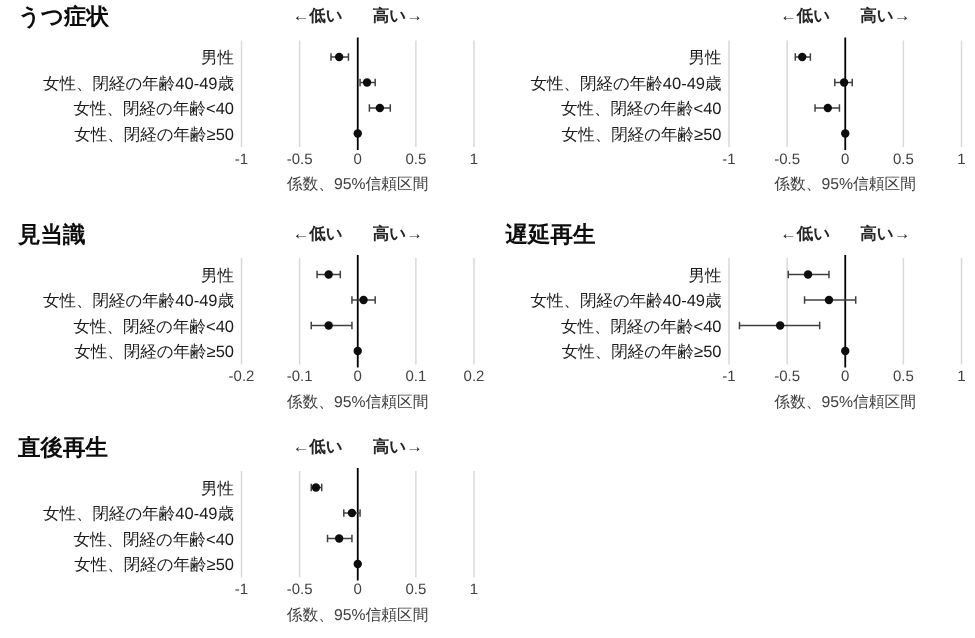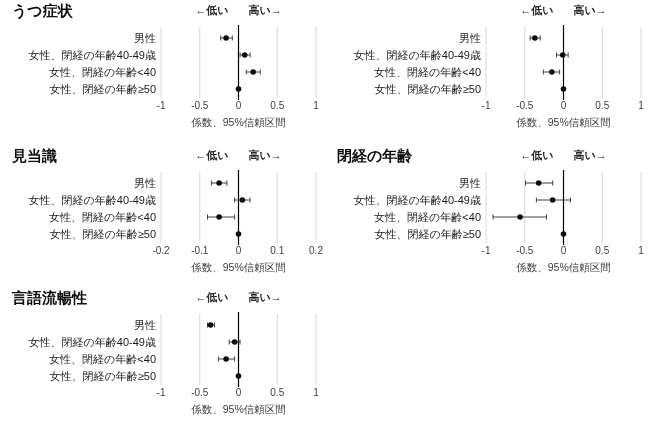--- a/index.html
+++ b/index.html
@@ -151,21 +151,21 @@
       <line x1="211.375" x2="211.375" y1="52.5" y2="57.5" stroke="#404040" stroke-width="1"></line>
       <line x1="245.47500000000002" x2="245.47500000000002" y1="52.5" y2="57.5" stroke="#404040" stroke-width="1"></line>
       <circle cx="227.65" cy="55" r="2.8" fill="#0d0d0d"></circle>
       <line x1="167.975" x2="221.45" y1="72" y2="72" stroke="#404040" stroke-width="1"></line>
       <line x1="167.975" x2="167.975" y1="69.5" y2="74.5" stroke="#404040" stroke-width="1"></line>
       <line x1="221.45" x2="221.45" y1="69.5" y2="74.5" stroke="#404040" stroke-width="1"></line>
       <circle cx="195.1" cy="72" r="2.8" fill="#0d0d0d"></circle>
       <circle cx="238.5" cy="89" r="2.8" fill="#0d0d0d"></circle>
       <text x="238.5" y="126" text-anchor="middle" font-size="10.5px" fill="#404040">係数、95%信頼区間</text>
     </svg>
-  <div class="panel-title">閉経の年齢</div>
+  <div class="panel-title">遅延再生</div>
 </div>
 
 <div class="panel" style="left:0;top:287px;">
   <svg class="plot" width="325" height="138">
       <line x1="161" x2="161" y1="27" y2="98" stroke="#d9d9d9" stroke-width="1"></line>
       <text x="161" y="109" text-anchor="middle" font-size="10px" fill="#404040">-1</text>
       <line x1="199.75" x2="199.75" y1="27" y2="98" stroke="#d9d9d9" stroke-width="1"></line>
       <text x="199.75" y="109" text-anchor="middle" font-size="10px" fill="#404040">-0.5</text>
       <line x1="238.5" x2="238.5" y1="25" y2="100" stroke="#000000" stroke-width="1.2"></line>
       <text x="238.5" y="109" text-anchor="middle" font-size="10px" fill="#404040">0</text>
@@ -187,14 +187,14 @@
       <line x1="229.2" x2="229.2" y1="52.5" y2="57.5" stroke="#404040" stroke-width="1"></line>
       <line x1="240.05" x2="240.05" y1="52.5" y2="57.5" stroke="#404040" stroke-width="1"></line>
       <circle cx="234.625" cy="55" r="2.8" fill="#0d0d0d"></circle>
       <line x1="218.35" x2="234.625" y1="72" y2="72" stroke="#404040" stroke-width="1"></line>
       <line x1="218.35" x2="218.35" y1="69.5" y2="74.5" stroke="#404040" stroke-width="1"></line>
       <line x1="234.625" x2="234.625" y1="69.5" y2="74.5" stroke="#404040" stroke-width="1"></line>
       <circle cx="226.1" cy="72" r="2.8" fill="#0d0d0d"></circle>
       <circle cx="238.5" cy="89" r="2.8" fill="#0d0d0d"></circle>
       <text x="238.5" y="126" text-anchor="middle" font-size="10.5px" fill="#404040">係数、95%信頼区間</text>
     </svg>
-  <div class="panel-title">言語流暢性</div>
+  <div class="panel-title">直後再生</div>
 </div>
 
 </body></html>

